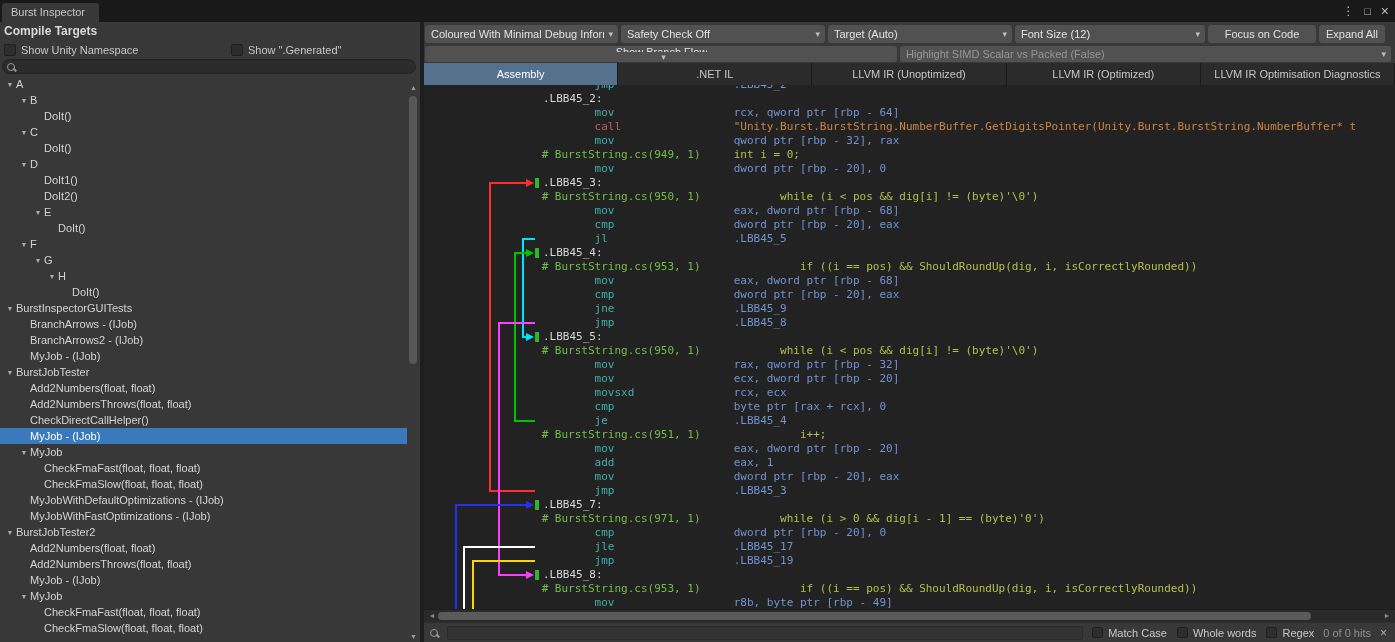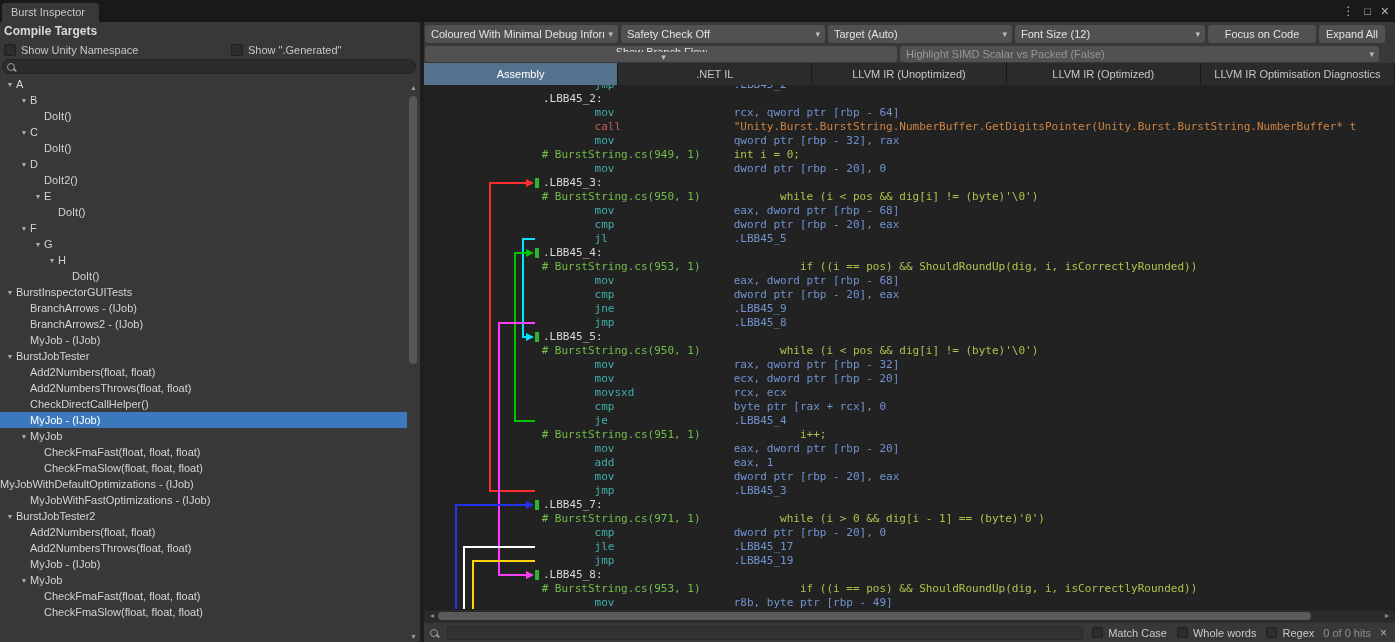--- a/index.html
+++ b/index.html
@@ -47,21 +47,21 @@
   .tdd, .tbtn { height:18px; background:#515151; border-radius:3px; display:flex; align-items:center;
                 font-size:11px; color:#E2E2E2; overflow:hidden; white-space:nowrap; }
   .tdd { padding:0 5px 0 6px; } .tbtn { justify-content:center; padding:0 4px; }
   .tdd .tlabel { overflow:hidden; white-space:nowrap; flex:1; }
   .dd-arrow { margin-left:4px; color:#BDBDBD; font-size:9px; flex:none; }
   .tdd.dis { color:#979797; }
   .toolbar1 > :nth-child(1){ width:193px; } .toolbar1 > :nth-child(2){ width:204px; }
   .toolbar1 > :nth-child(3){ width:184px; } .toolbar1 > :nth-child(4){ width:190px; }
   .toolbar1 > :nth-child(5){ width:108px; } .toolbar1 > :nth-child(6){ width:66px; }
   .toolbar2 > :nth-child(1){ width:472px; height:16px;flex-direction:column; }
-  .toolbar2 > :nth-child(2){ flex:1; margin-right:16px; height:16px; }
+  .toolbar2 > :nth-child(2){ flex:1; margin-right:4px; height:16px; }
 
   .tabbar { display:flex; height:22px; background:#c2410c; }
   .vtab { flex:1; height:22px; line-height:22px; text-align:center; background:#2B2B2B; color:#C6C6C6;
           font-size:11px; border-right:1px solid #1A1A1A; overflow:hidden; white-space:nowrap; }
   .vtab.sel { background:var(--tabsel,#54718E); color:#FFFFFF; }
 
   .code { position:relative; height:524px; background:#222222; overflow:hidden; }
   .code svg { position:absolute; left:0; top:0; }
   .code-lines { position:absolute; left:111px; top:-7px; right:0;
                 font-family:"DejaVu Sans Mono", monospace; font-size:11px; }
@@ -132,20 +132,23 @@
           <span>C</span>
         </div>
         <div class="trow" style="padding-left: 44px;">
           <span>DoIt()</span>
         </div>
         <div class="trow" style="padding-left: 18px;">
           <span class="fold">▼</span>
           <span>D</span>
         </div>
         <div class="trow" style="padding-left: 44px;">
+          <span>DoIt1()</span>
+        </div>
+        <div class="trow" style="padding-left: 44px;">
           <span>DoIt2()</span>
         </div>
         <div class="trow" style="padding-left: 32px;">
           <span class="fold">▼</span>
           <span>E</span>
         </div>
         <div class="trow" style="padding-left: 58px;">
           <span>DoIt()</span>
         </div>
         <div class="trow" style="padding-left: 18px;">
@@ -195,21 +198,21 @@
         <div class="trow" style="padding-left: 18px;">
           <span class="fold">▼</span>
           <span>MyJob</span>
         </div>
         <div class="trow" style="padding-left: 44px;">
           <span>CheckFmaFast(float, float, float)</span>
         </div>
         <div class="trow" style="padding-left: 44px;">
           <span>CheckFmaSlow(float, float, float)</span>
         </div>
-        <div class="trow" style="">
+        <div class="trow" style="padding-left: 30px;">
           <span>MyJobWithDefaultOptimizations - (IJob)</span>
         </div>
         <div class="trow" style="padding-left: 30px;">
           <span>MyJobWithFastOptimizations - (IJob)</span>
         </div>
         <div class="trow" style="padding-left: 4px;">
           <span class="fold">▼</span>
           <span>BurstJobTester2</span>
         </div>
         <div class="trow" style="padding-left: 30px;">

